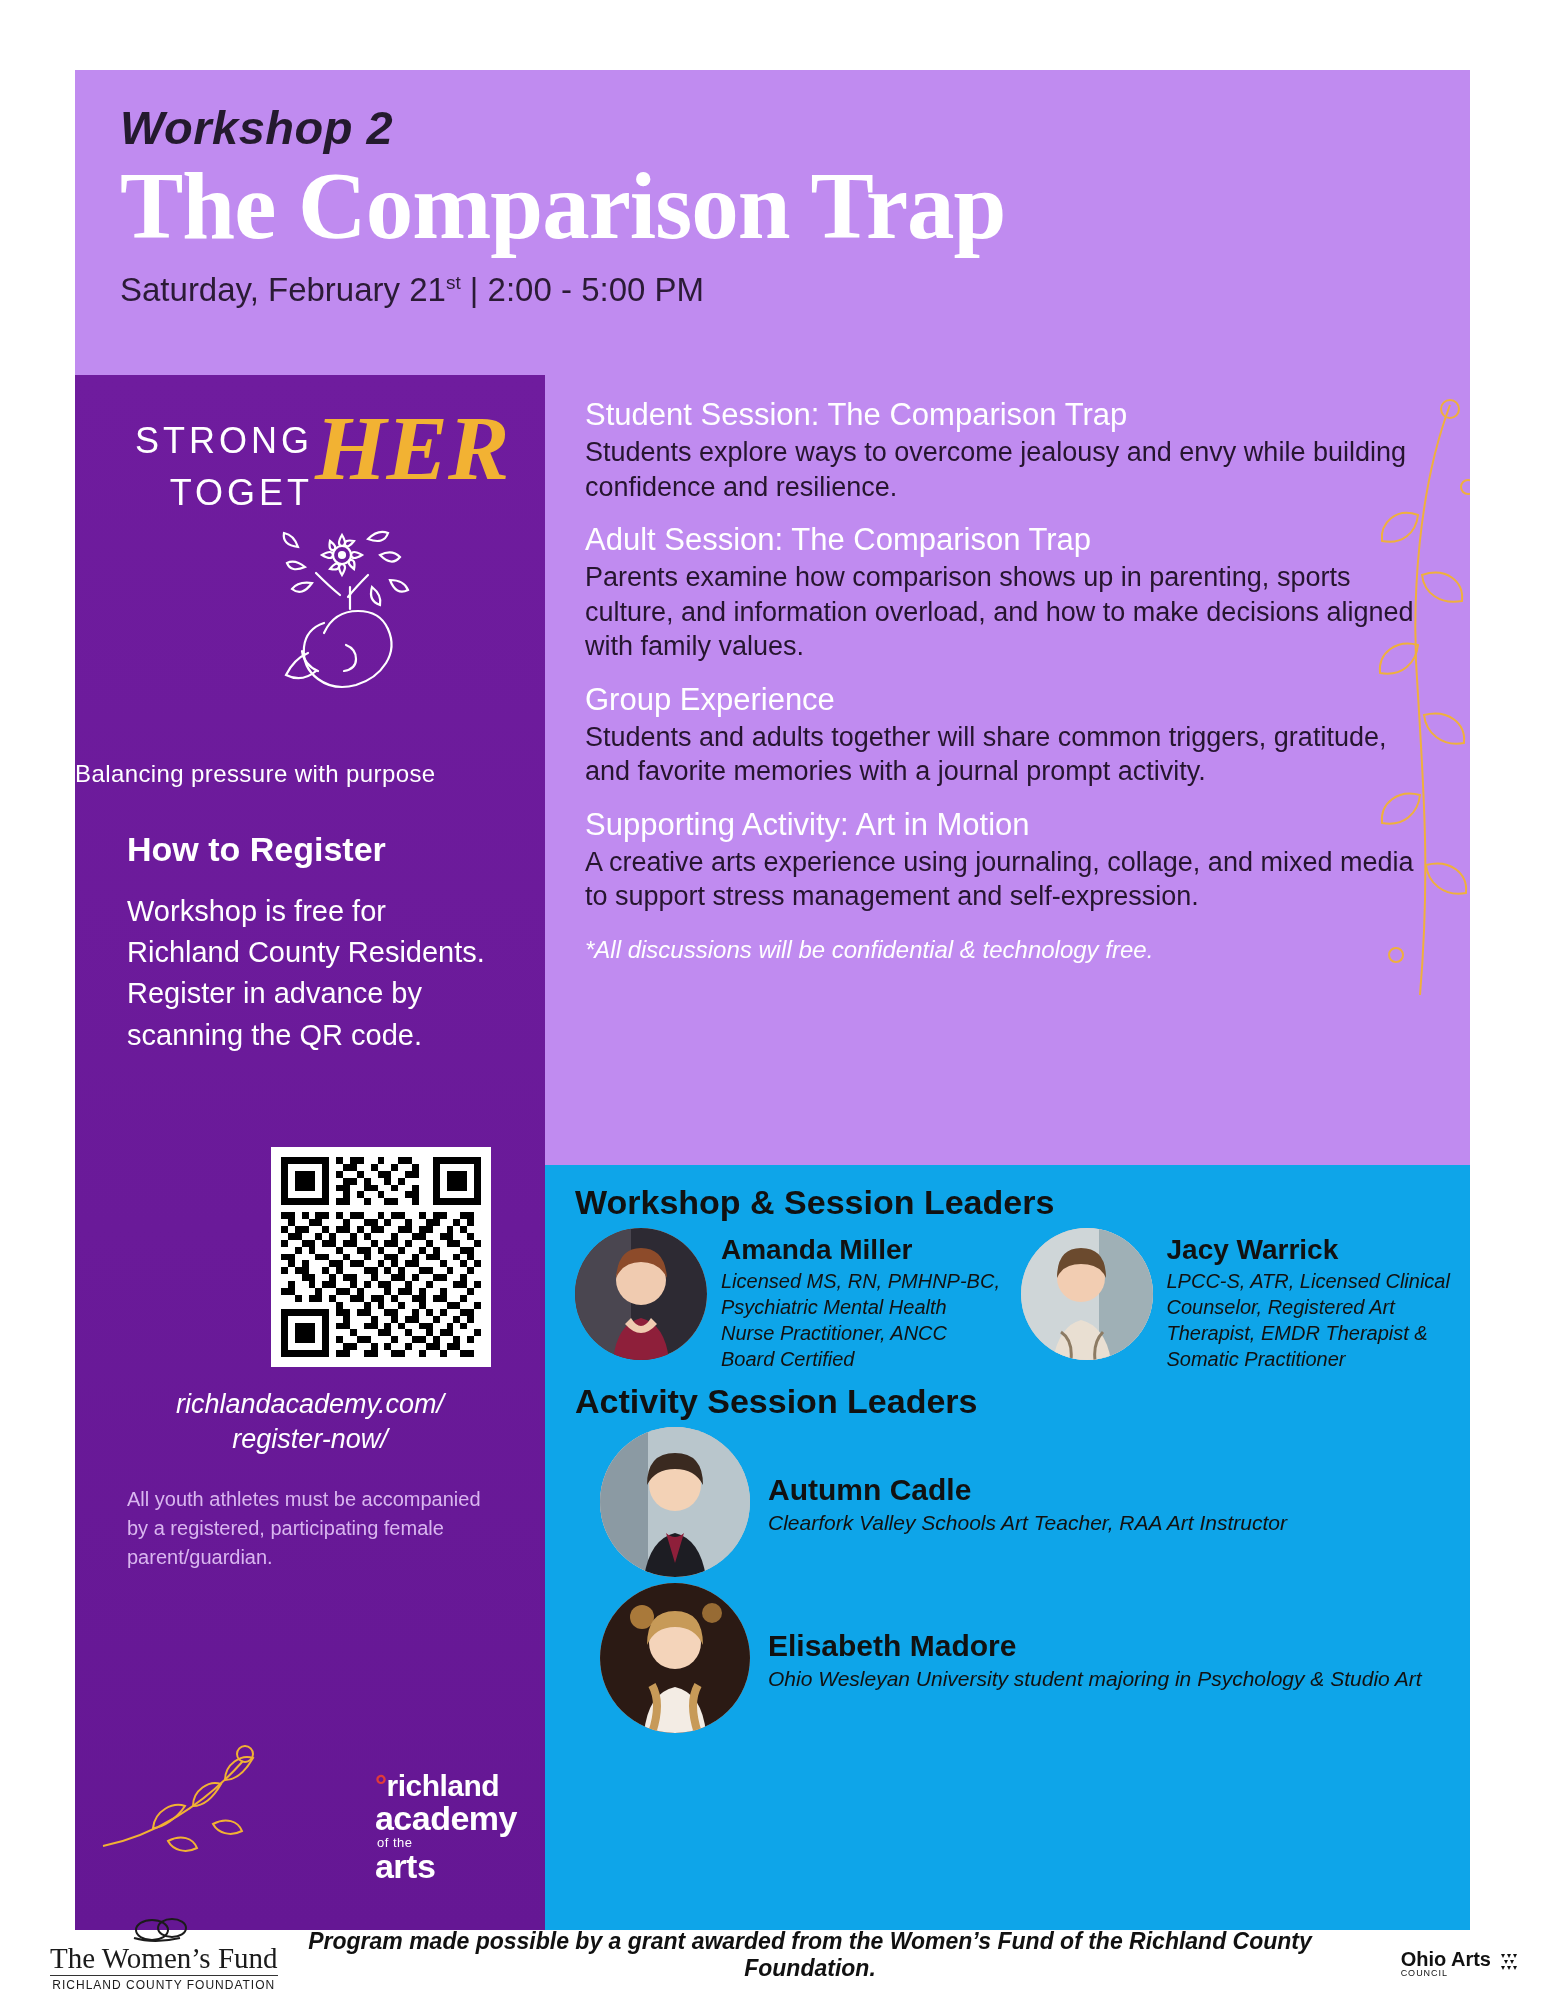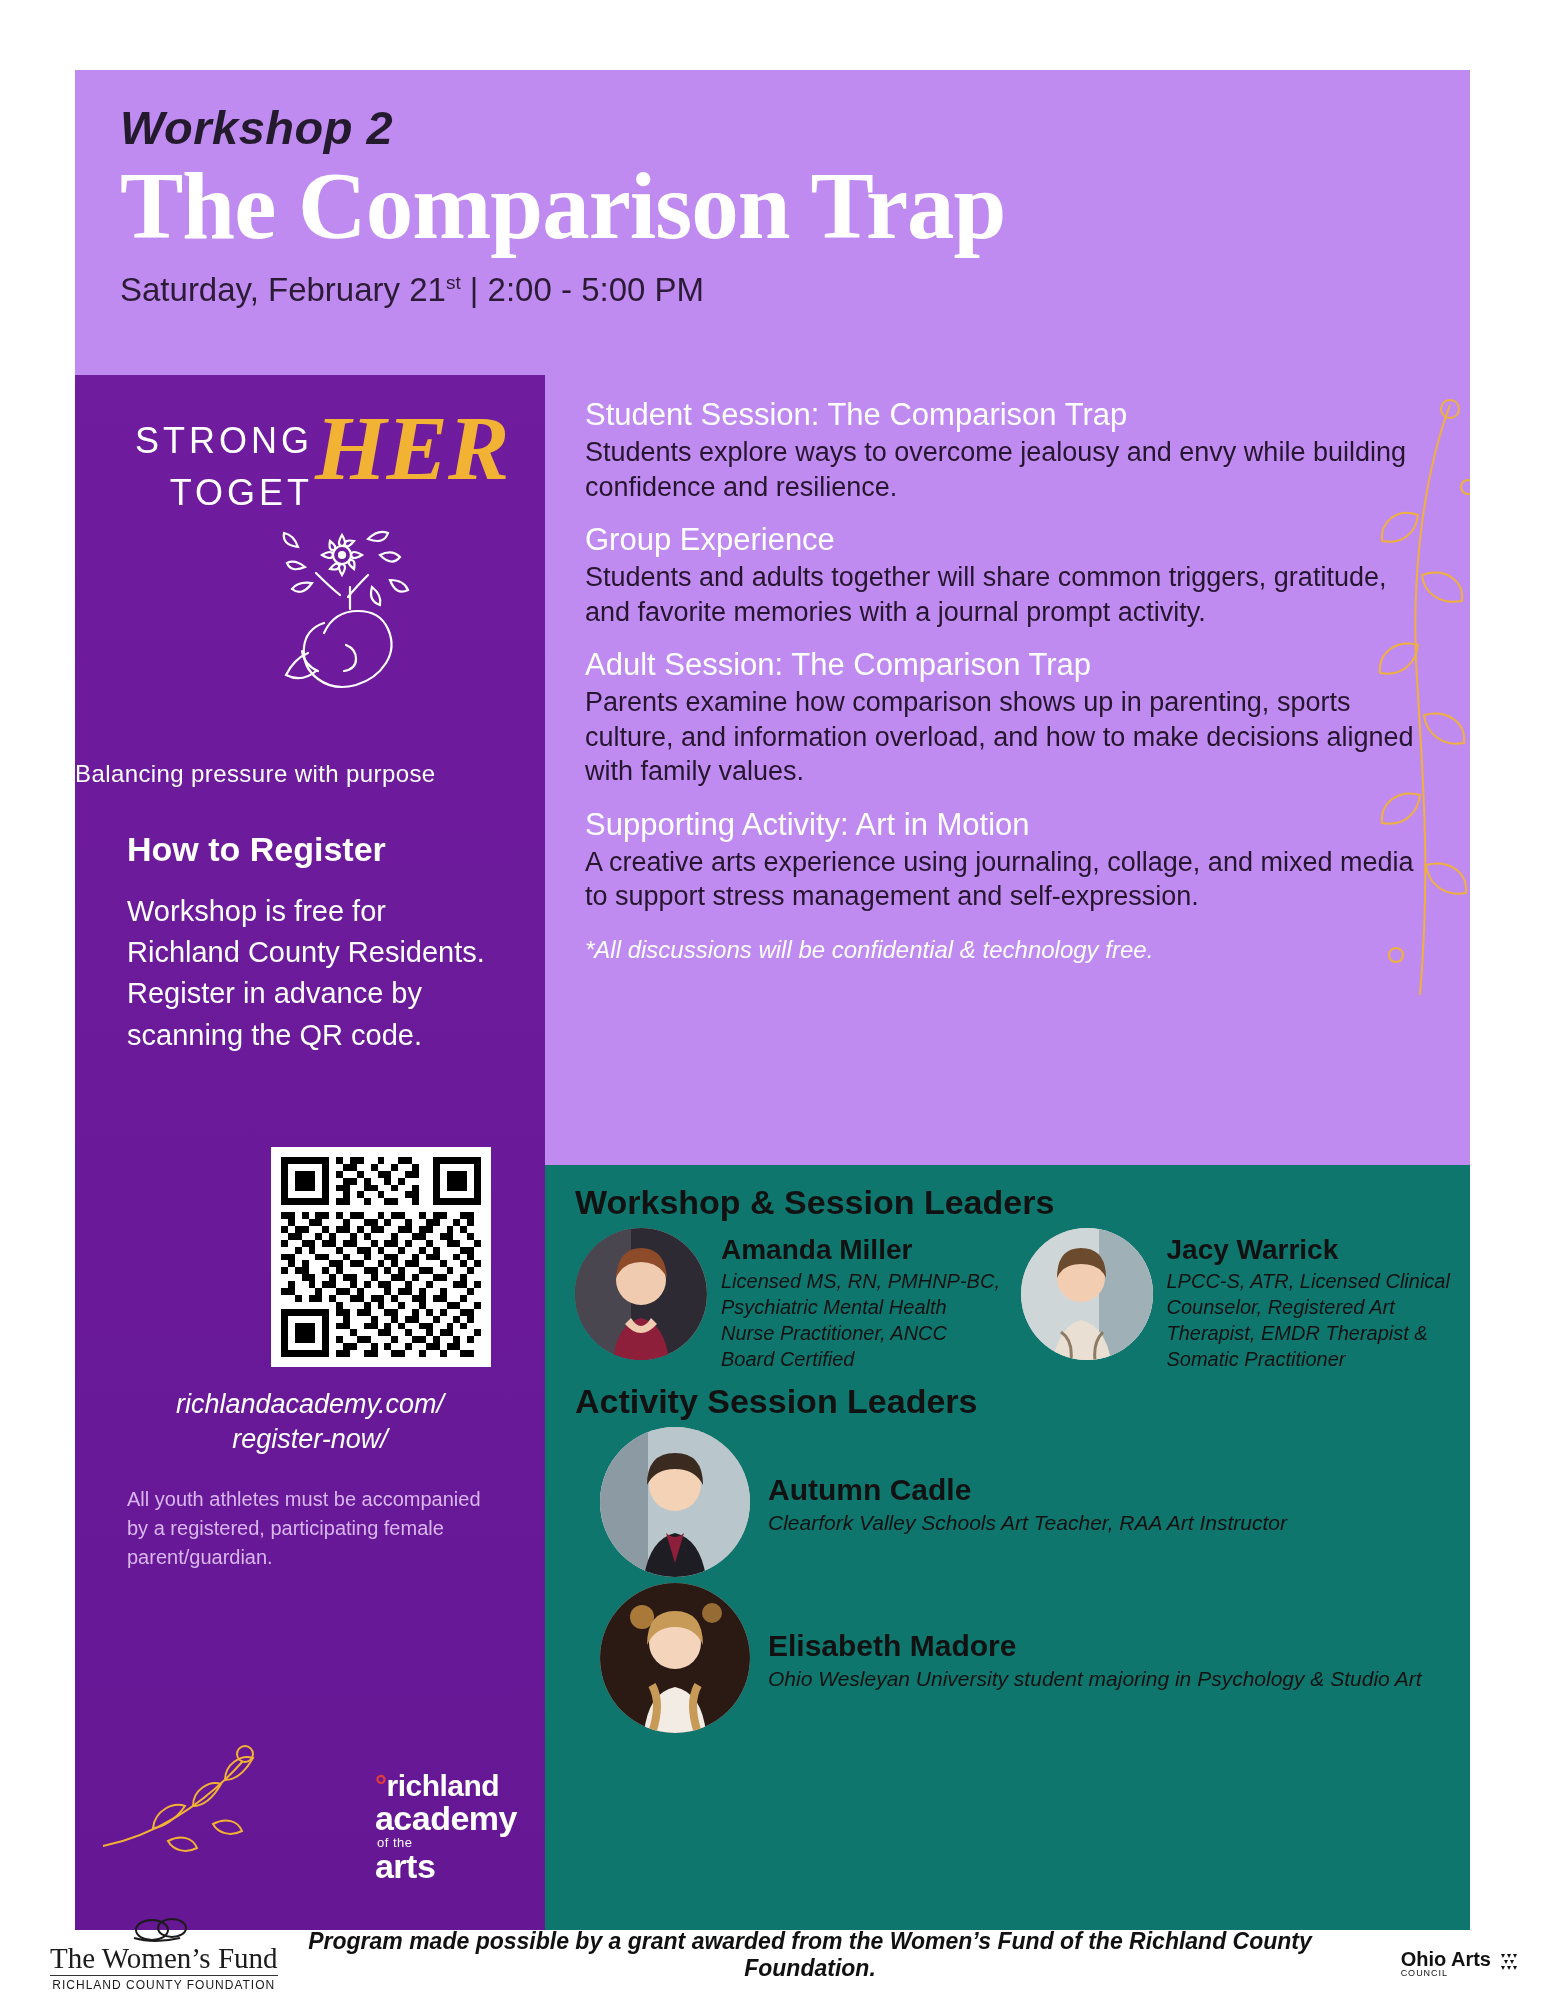--- a/index.html
+++ b/index.html
@@ -107,21 +107,21 @@
     margin:0;font-size:27px;line-height:1.28;color:#26152f;
   }
   .note{
     margin-top:22px;font-style:italic;font-size:24px;color:#ffffff;position:relative;z-index:3;
   }
   .branch-right{position:absolute;right:-10px;top:20px;z-index:1;opacity:.95;}
 
   
   .leaders{
     position:absolute;left:470px;top:1095px;width:925px;height:765px;
-    background:#0f766e;box-sizing:border-box;padding:18px 20px 0 30px;
+    background:#0ea5e9;box-sizing:border-box;padding:18px 20px 0 30px;
   }
   .leaders h2{
     margin:0 0 6px 0;font-size:34px;font-weight:bold;color:#111;
   }
   .leader-row{display:flex;gap:16px;margin-bottom:4px;justify-content:flex-end;}
   .leader{display:flex;gap:14px;width:50%;}
   .photo{
     width:132px;height:132px;border-radius:50%;flex:0 0 132px;overflow:hidden;
     position:relative;background:#cfc7c2;
   }
@@ -490,26 +490,26 @@
           <circle cx="96" cy="560" r="7"></circle>
         </g>
       </svg>
     </div>
 
     <div class="sec">
       <h3>Student Session: The Comparison Trap</h3>
       <p>Students explore ways to overcome jealousy and envy while building confidence and resilience.</p>
     </div>
     <div class="sec">
+      <h3>Adult Session: The Comparison Trap</h3>
+      <p>Parents examine how comparison shows up in parenting, sports culture, and information overload, and how to make decisions aligned with family values.</p>
+    </div>
+    <div class="sec">
       <h3>Group Experience</h3>
       <p>Students and adults together will share common triggers, gratitude, and favorite memories with a journal prompt activity.</p>
-    </div>
-    <div class="sec">
-      <h3>Adult Session: The Comparison Trap</h3>
-      <p>Parents examine how comparison shows up in parenting, sports culture, and information overload, and how to make decisions aligned with family values.</p>
     </div>
     <div class="sec">
       <h3>Supporting Activity: Art in Motion</h3>
       <p>A creative arts experience using journaling, collage, and mixed media to support stress management and self-expression.</p>
     </div>
     <div class="note">*All discussions will be confidential &amp; technology free.</div>
   </div>
 
   <div class="leaders">
     <h2>Workshop &amp; Session Leaders</h2>

